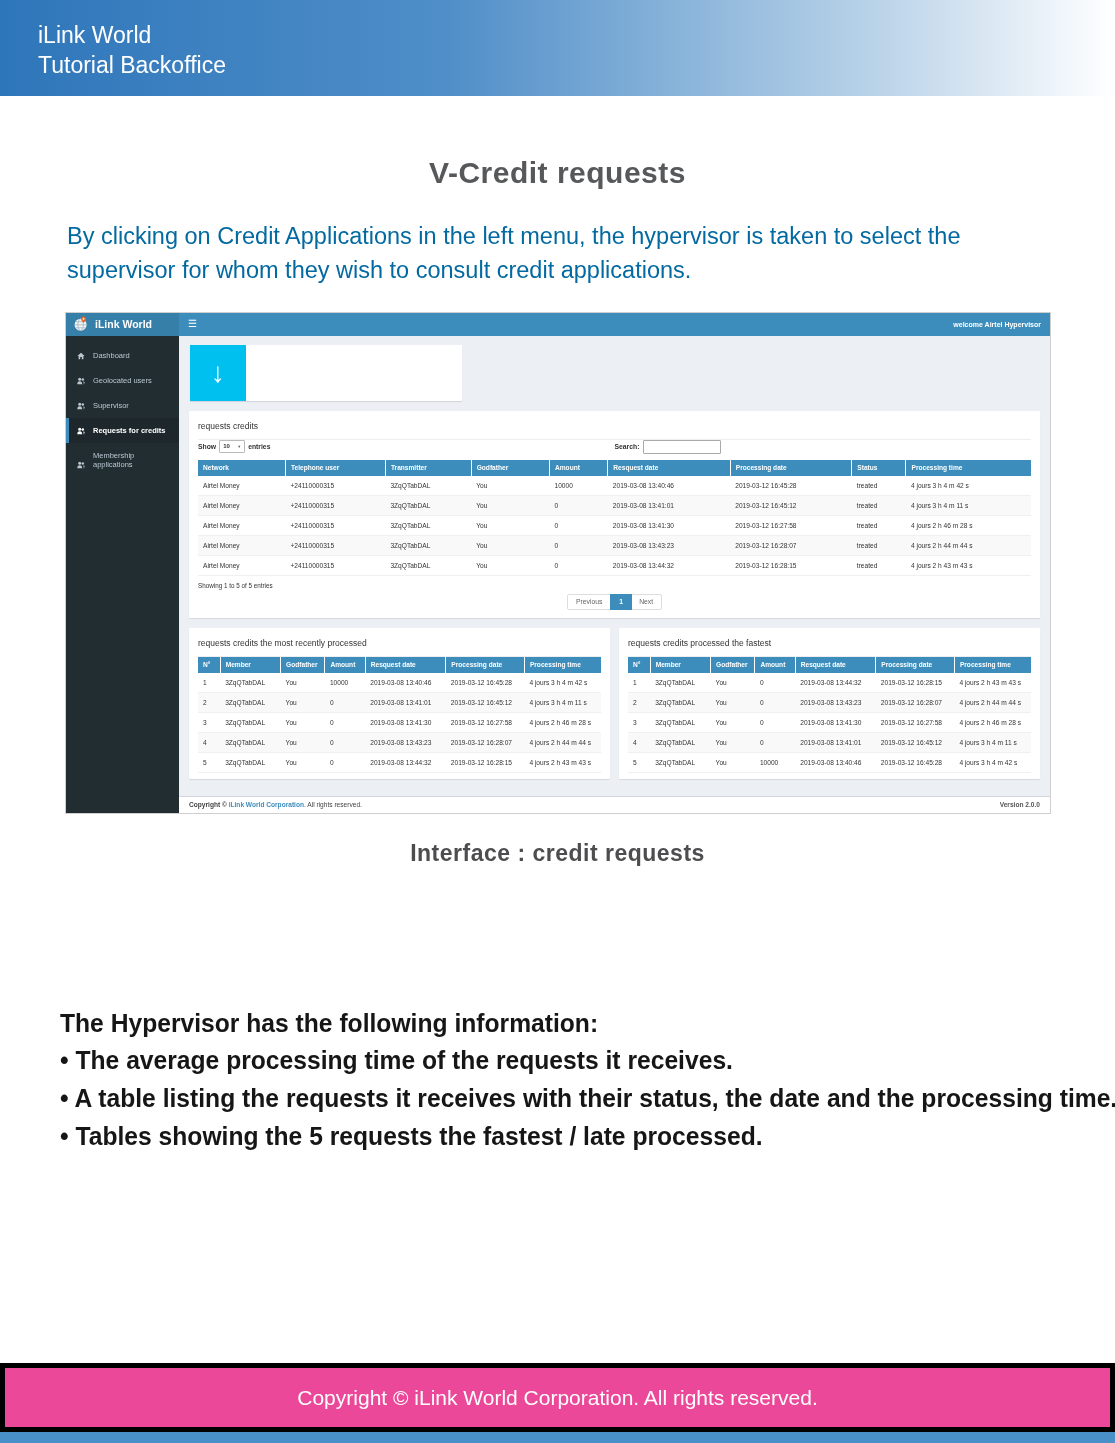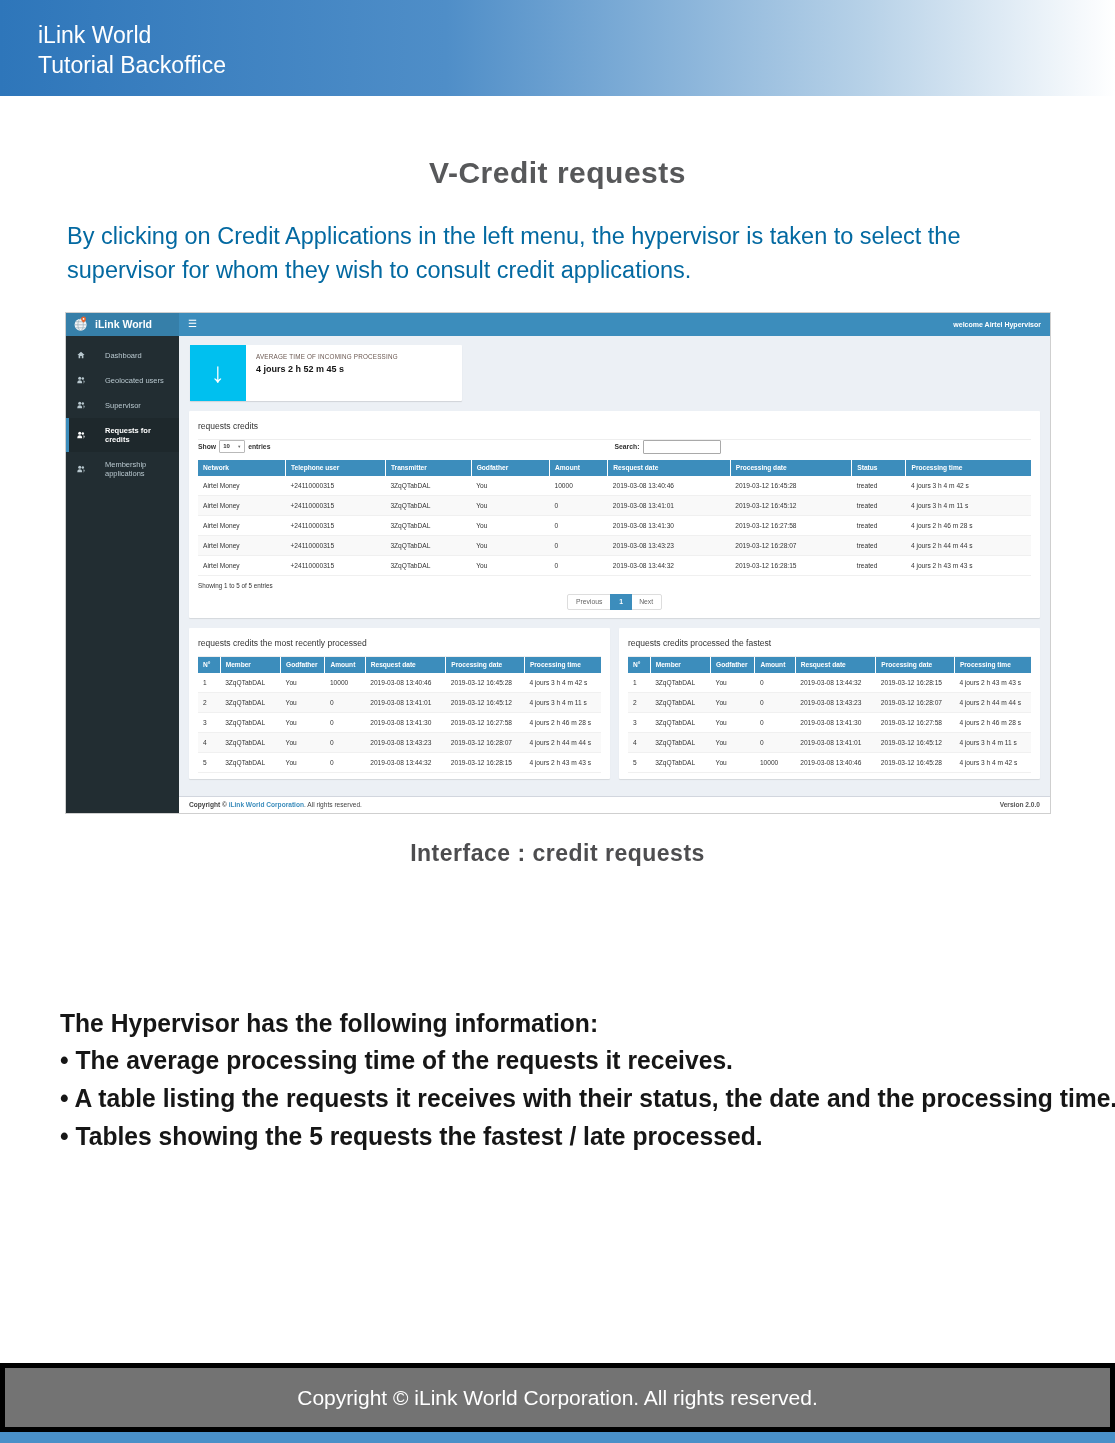--- a/index.html
+++ b/index.html
@@ -14,37 +14,37 @@
     height:96px; padding:20px 0 0 38px; color:#fff;
     background:linear-gradient(to right,#2e76ba 0%,#4f8ec8 40%,#b8d2e8 78%,#ffffff 100%);
     font-size:23px; line-height:1.32;
   }
   .doc-title { margin-top:60px; text-align:center; font-size:30px; font-weight:bold; color:#57585a; letter-spacing:0.5px; }
   .doc-intro { margin:30px 60px 0 67px; font-size:23.5px; color:#0369a1; line-height:1.44; }
   .doc-caption { margin-top:26px; text-align:center; font-size:23px; font-weight:bold; color:#4d4d4f; letter-spacing:0.5px; }
   .doc-info { margin:138px 40px 0 60px; font-size:26.5px; font-weight:bold; color:#161616; line-height:1.42;
               transform:scaleX(0.93); transform-origin:left top; width:107%; }
   .doc-footer { position:absolute; left:0; right:0; bottom:0; }
-  .doc-footer-bar { height:69px; border:5px solid #000; background:#737373; display:flex; align-items:center; justify-content:center;
+  .doc-footer-bar { height:69px; border:5px solid #000; background:#ec4899; display:flex; align-items:center; justify-content:center;
                     color:#fff; font-size:21px; }
   .doc-footer-strip { height:11px; background:#4a90c8; }
 
   
   .app-frame { margin:24px 0 0 65px; width:986px; height:502px; border:1px solid #cfcfcf;
                display:flex; flex-direction:column; background:#ecf0f5; font-family:"Liberation Sans", sans-serif; }
   .app-navbar { height:23px; display:flex; flex:0 0 auto; }
   .app-logo { width:113px; background:#367fa9; color:#fff; display:flex; align-items:center; gap:6px; padding-left:7px;
               font-size:10.5px; font-weight:bold; }
   .app-nav-main { flex:1; background:#3c8dbc; display:flex; align-items:center; justify-content:space-between; padding:0 9px; }
   .hamburger { color:#fff; font-size:10px; line-height:1; cursor:pointer; }
   .welcome { color:#fff; font-size:7px; font-weight:bold; }
 
   .app-body { flex:1; display:flex; min-height:0; }
   .app-sidebar { width:113px; background:#222d32; padding-top:7px; flex:0 0 auto; }
-  .side-item { display:flex; align-items:center; gap:20px; padding:8px 8px; color:#b8c7ce; font-size:7.5px; cursor:pointer;
+  .side-item { display:flex; align-items:flex-end; gap:8px; padding:8px 8px; color:#b8c7ce; font-size:7.5px; cursor:pointer;
                border-left:3px solid transparent; }
   .side-item svg { flex:0 0 auto; fill:currentColor; }
   .side-item.active { background:#1e282c; color:#fff; font-weight:bold; border-left-color:#3c8dbc; }
 
   .app-main { flex:1; display:flex; flex-direction:column; min-width:0; }
   .app-content { flex:1; padding:8px 10px; background:#ecf0f5; }
 
   .stat-card { width:272px; height:56px; background:#fff; display:flex; margin:1px 0 10px 1px;
                box-shadow:0 1px 1px rgba(0,0,0,0.12); border-radius:1px; }
   .stat-icon { width:56px; background:#00c0ef; color:#fff; display:flex; align-items:center; justify-content:center;
@@ -181,24 +181,20 @@
         </span>
         <span>Membership applications</span>
       </div>
     </div>
 
     <div class="app-main">
       <div class="app-content">
 
         <div class="stat-card">
           <div class="stat-icon">↓</div>
-          <div class="stat-text">
-            <div class="stat-label">AVERAGE TIME OF INCOMING PROCESSING</div>
-            <div class="stat-value">4 jours 2 h 52 m 45 s</div>
-          </div>
         </div>
 
         <div class="panel panel-pad">
           <div class="panel-title">requests credits</div>
 
           <div class="controls">
             <div class="show-group">
               <span>Show</span>
               <span class="page-size">
                 <span>10</span>

